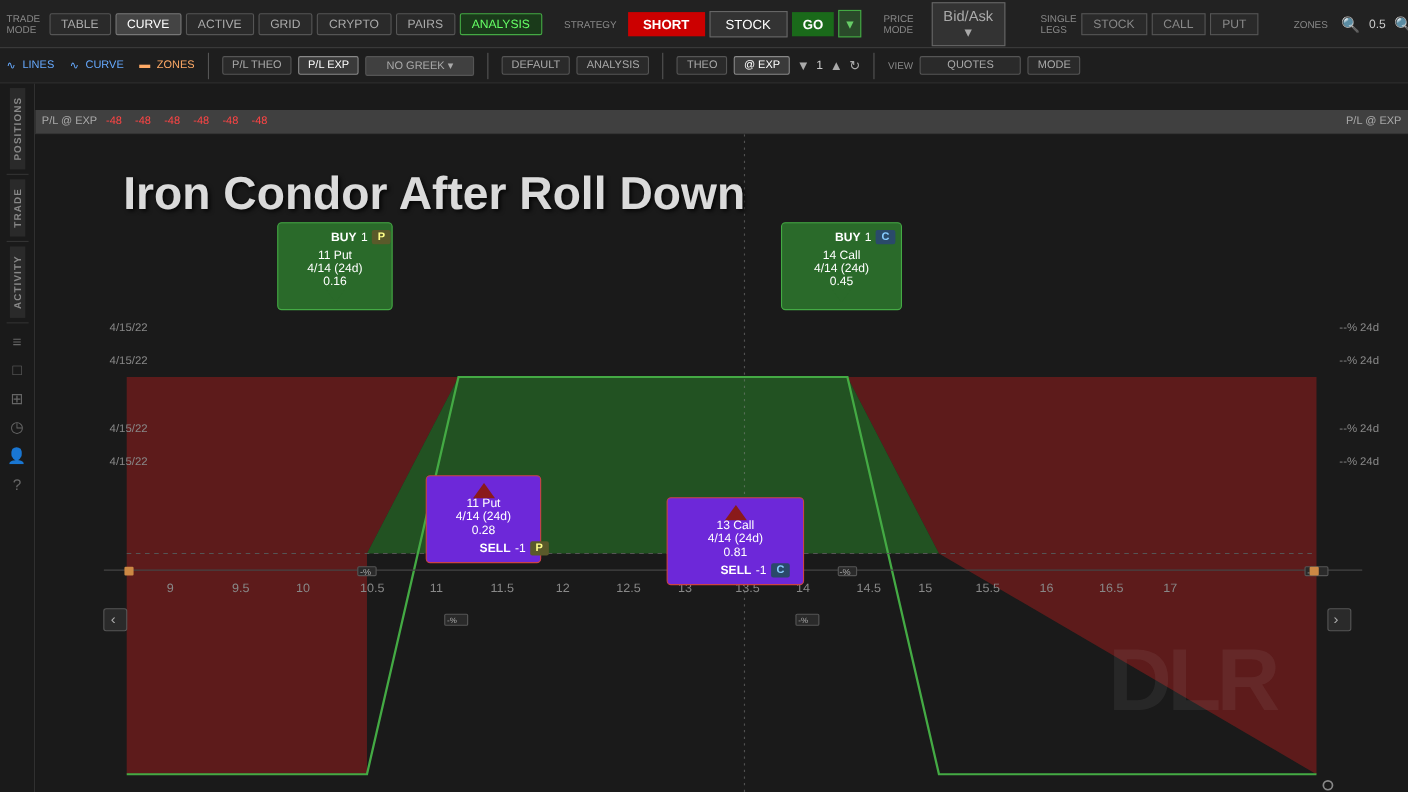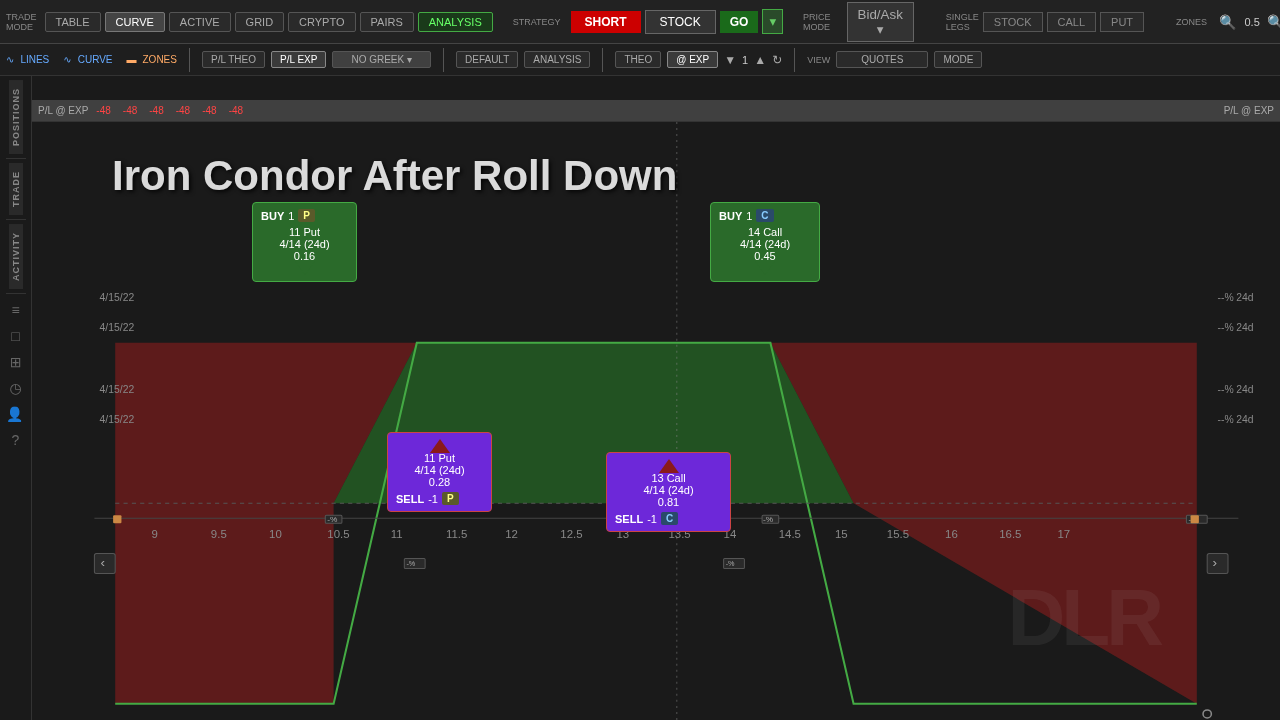--- a/index.html
+++ b/index.html
@@ -275,20 +275,21 @@
     }
     .trade-label .action-row {
       display: flex;
       align-items: center;
       gap: 4px;
       margin-bottom: 4px;
     }
     .action-tag {
       font-weight: bold;
       font-size: 11px;
+      margin-left: 40px;
     }
     .qty-val { font-size: 11px; }
     .type-badge {
       padding: 1px 5px;
       border-radius: 2px;
       font-size: 10px;
       font-weight: bold;
     }
     .type-badge.P { background: #5a5a2a; color: #ff8; }
     .type-badge.C { background: #2a4a6a; color: #8cf; }

